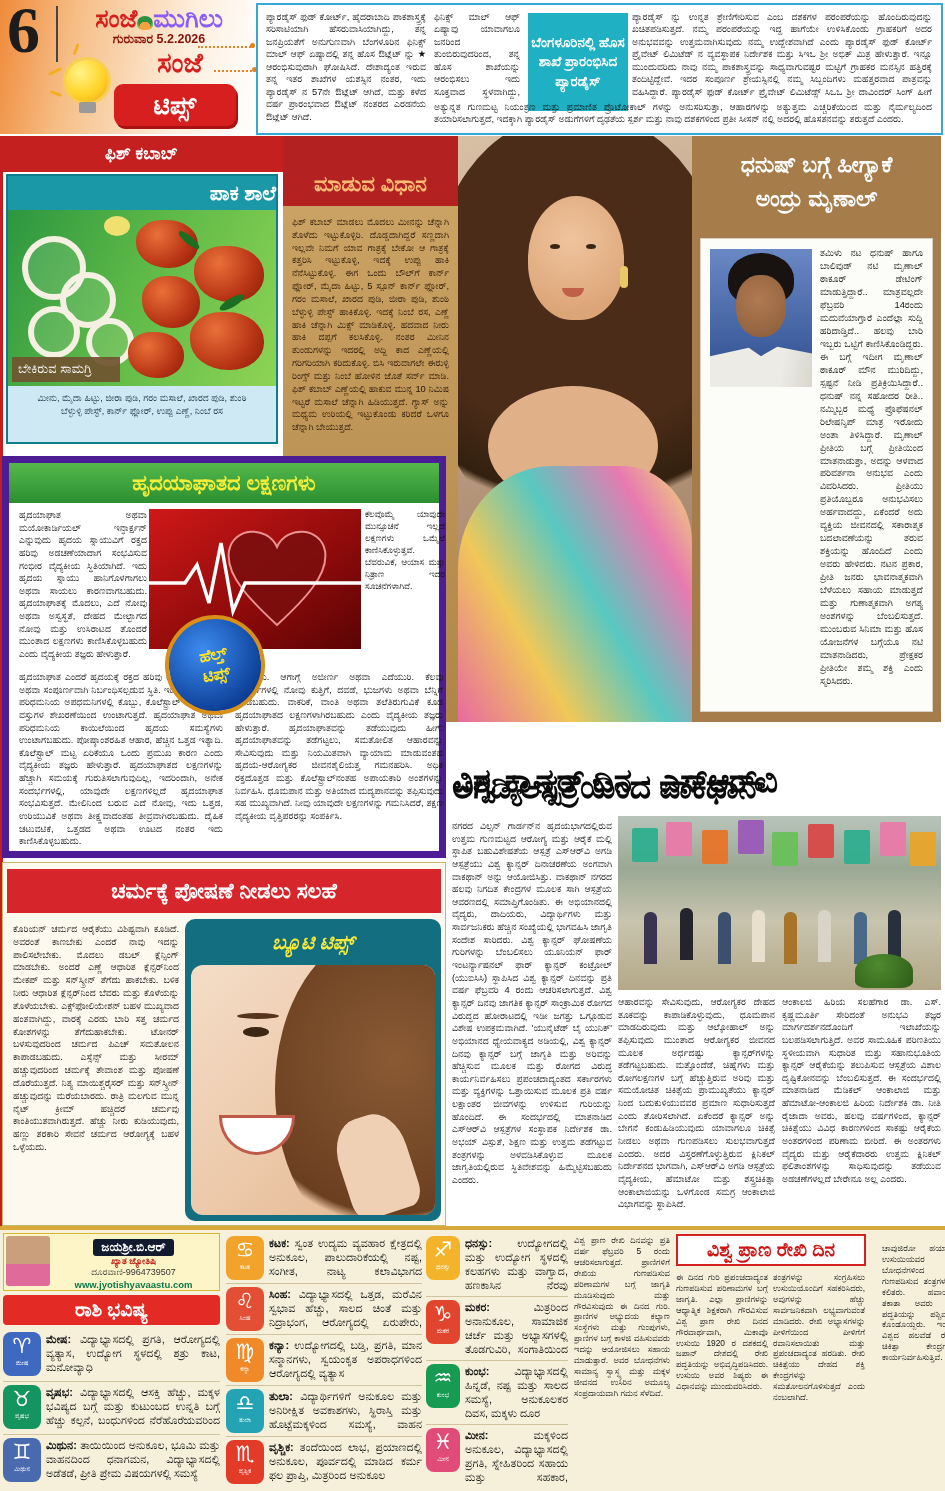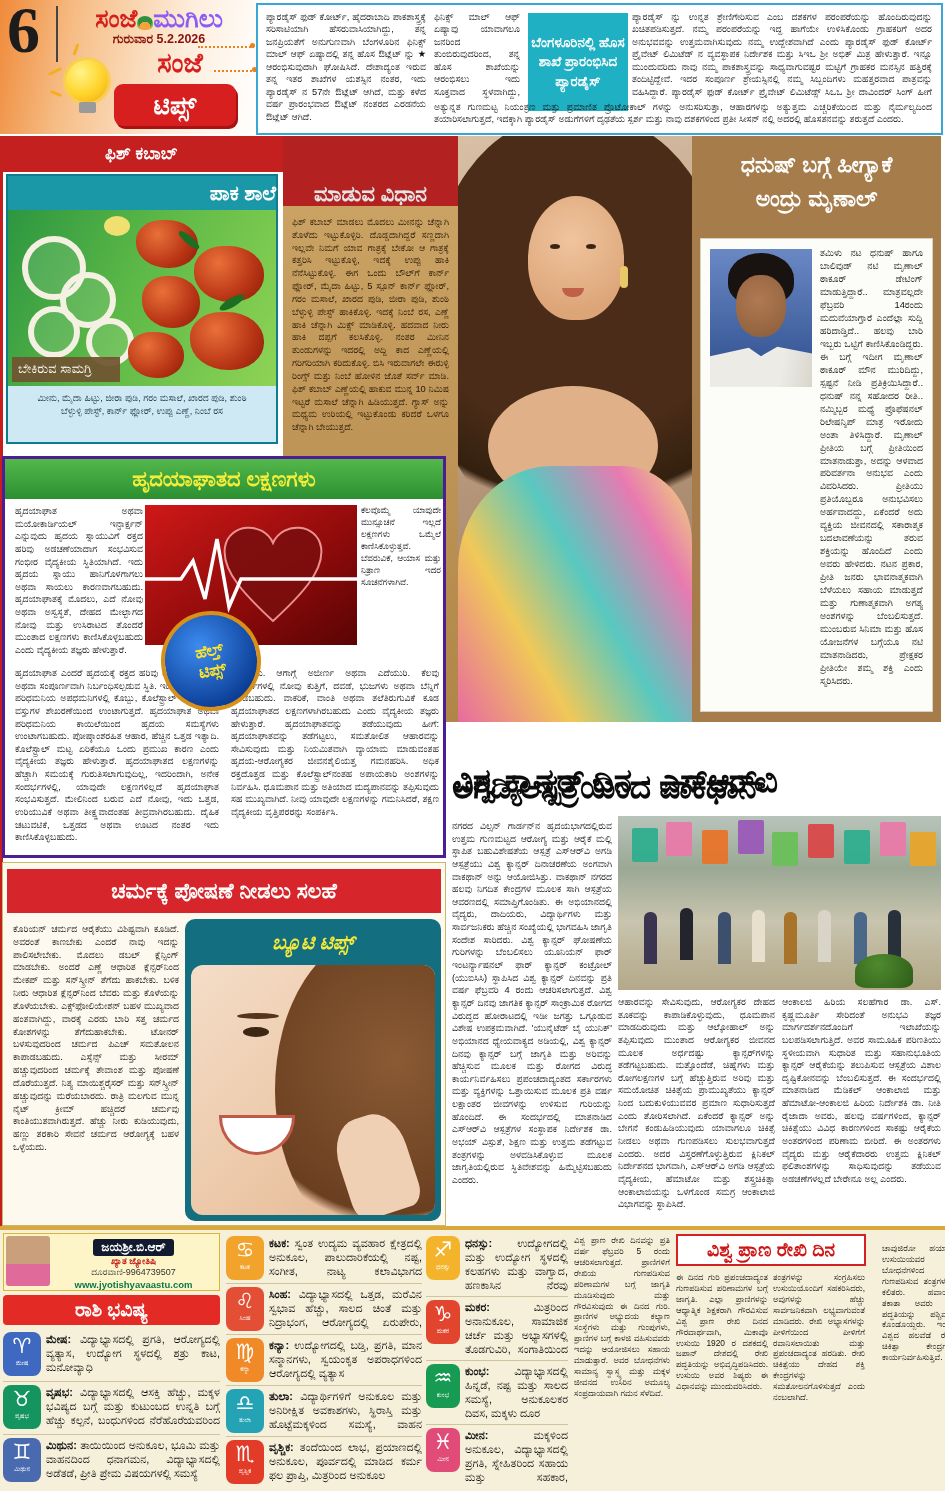--- a/index.html
+++ b/index.html
@@ -31,22 +31,22 @@
   .dotdot{width:5px;height:5px;border-radius:50%;background:#e8821e;}
   
   .topbox{left:256px;top:3px;width:683px;height:128px;border:2px solid #3aa6d4;background:#fff;}
   .topbox .txt{position:absolute;font-size:9.3px;line-height:1.34;}
   .cyanhl{position:absolute;left:270px;top:8px;width:96px;height:94px;background:#1fb0c4;
      color:#fff;font-size:13.5px;font-weight:800;line-height:1.45;padding:2px;}
   
   .redband{left:0;top:136px;width:458px;height:36px;background:#c42020;}
   .fishlbl{left:0;top:136px;width:283px;height:36px;line-height:36px;text-align:center;
      color:#fff;font-size:17px;font-weight:800;}
-  .methodhd{left:283px;top:136px;width:175px;height:70px;background:#b32121;color:#e5e5e5;
-     font-size:21px;font-weight:800;display:flex;align-items:flex-end;justify-content:center;box-sizing:border-box;}
+  .methodhd{left:283px;top:136px;width:175px;height:70px;background:#b32121;color:#fdba74;
+     font-size:21px;font-weight:800;display:flex;align-items:flex-end;justify-content:center;padding-bottom:10px;box-sizing:border-box;}
   .paaka{left:6px;top:174px;width:272px;height:270px;background:#1a98a8;border:2px solid #0e7d8c;box-sizing:border-box;}
   .paaka-title{height:34px;line-height:34px;text-align:right;color:#fff;font-size:20px;font-weight:800;}
   .foodpic{position:relative;height:176px;overflow:hidden;
      background:linear-gradient(115deg,#2c9640 0%,#5cb847 45%,#8ed455 100%);}
   .ring{position:absolute;border:6px solid #f4f0e2;border-radius:50%;background:rgba(255,255,255,.12);}
   .fry{position:absolute;border-radius:42% 50% 46% 52%;
      background:radial-gradient(circle at 35% 30%,#e87038,#b83415 60%,#8a1d08);}
   .leafbit{position:absolute;background:#1c6e22;border-radius:50%;}
   .ingr-lbl{position:absolute;left:4px;bottom:4px;width:96px;background:rgba(112,84,48,.93);
      color:#fff;font-size:13px;line-height:1.3;padding:4px 6px;}
@@ -77,21 +77,21 @@
      border:1px solid #d8d0c0;box-sizing:border-box;padding:8px 9px;}
   .dh-photo{float:left;width:102px;height:138px;margin:2px 8px 4px 0;position:relative;overflow:hidden;
      background:linear-gradient(#6a88c4,#2c4c8c);}
   .dh-hair{position:absolute;left:18px;top:4px;width:66px;height:52px;border-radius:50% 50% 40% 40%;background:#181210;}
   .dh-face{position:absolute;left:26px;top:26px;width:50px;height:62px;border-radius:46%;
      background:radial-gradient(circle at 45% 40%,#b07a52,#8a5c3a);}
   .dh-suit{position:absolute;left:0px;top:82px;width:102px;height:56px;
      background:linear-gradient(100deg,#ecebe6 70%,#d8d6cc);clip-path:polygon(0 45%,38% 30%,50% 45%,66% 28%,100% 40%,100% 100%,0 100%);}
   .dh-txt{font-size:9.4px;line-height:1.38;text-align:justify;color:#101010;height:456px;overflow:hidden;}
   
-  .healthbox{left:2px;top:456px;width:444px;height:402px;border:3px solid #4c1d95;background:#fff;box-sizing:border-box;}
+  .healthbox{left:2px;top:456px;width:444px;height:402px;border:7px solid #4c1d95;background:#fff;box-sizing:border-box;}
   .healthhd{height:40px;line-height:40px;text-align:center;background:linear-gradient(#54b84c,#2b8f31);
      color:#f4ee3a;font-size:21px;font-weight:800;}
   .h-txt{position:absolute;font-size:9.3px;line-height:1.36;}
   .heartimg{position:absolute;left:140px;top:46px;width:212px;height:140px;}
   .hbadge{position:absolute;left:156px;top:152px;width:100px;height:100px;border-radius:50%;
      background:radial-gradient(circle at 40% 32%,#3c8cf0,#0c3e96 75%);border:4px solid #d89018;
      color:#ffe428;font-weight:800;font-size:16px;line-height:1.25;display:flex;align-items:center;justify-content:center;
      text-align:center;transform:rotate(-10deg);box-sizing:border-box;z-index:3;}
   
   .beautybox{left:2px;top:862px;width:444px;height:364px;background:#fdf9ee;border:1px solid #cbb96a;box-sizing:border-box;}

